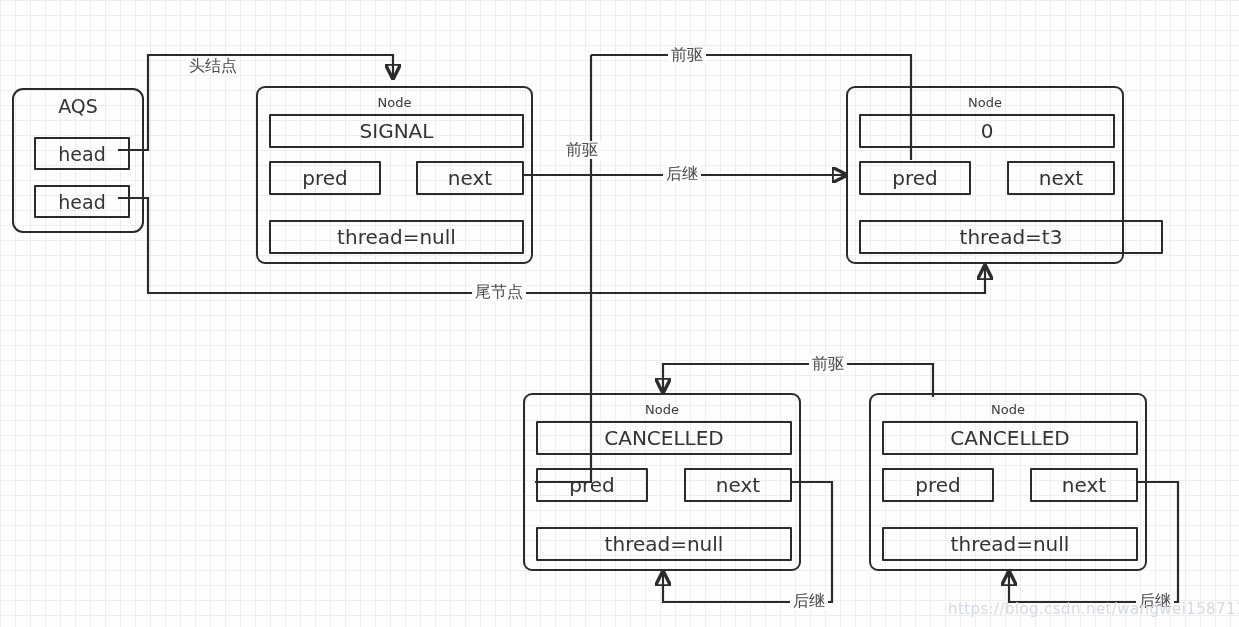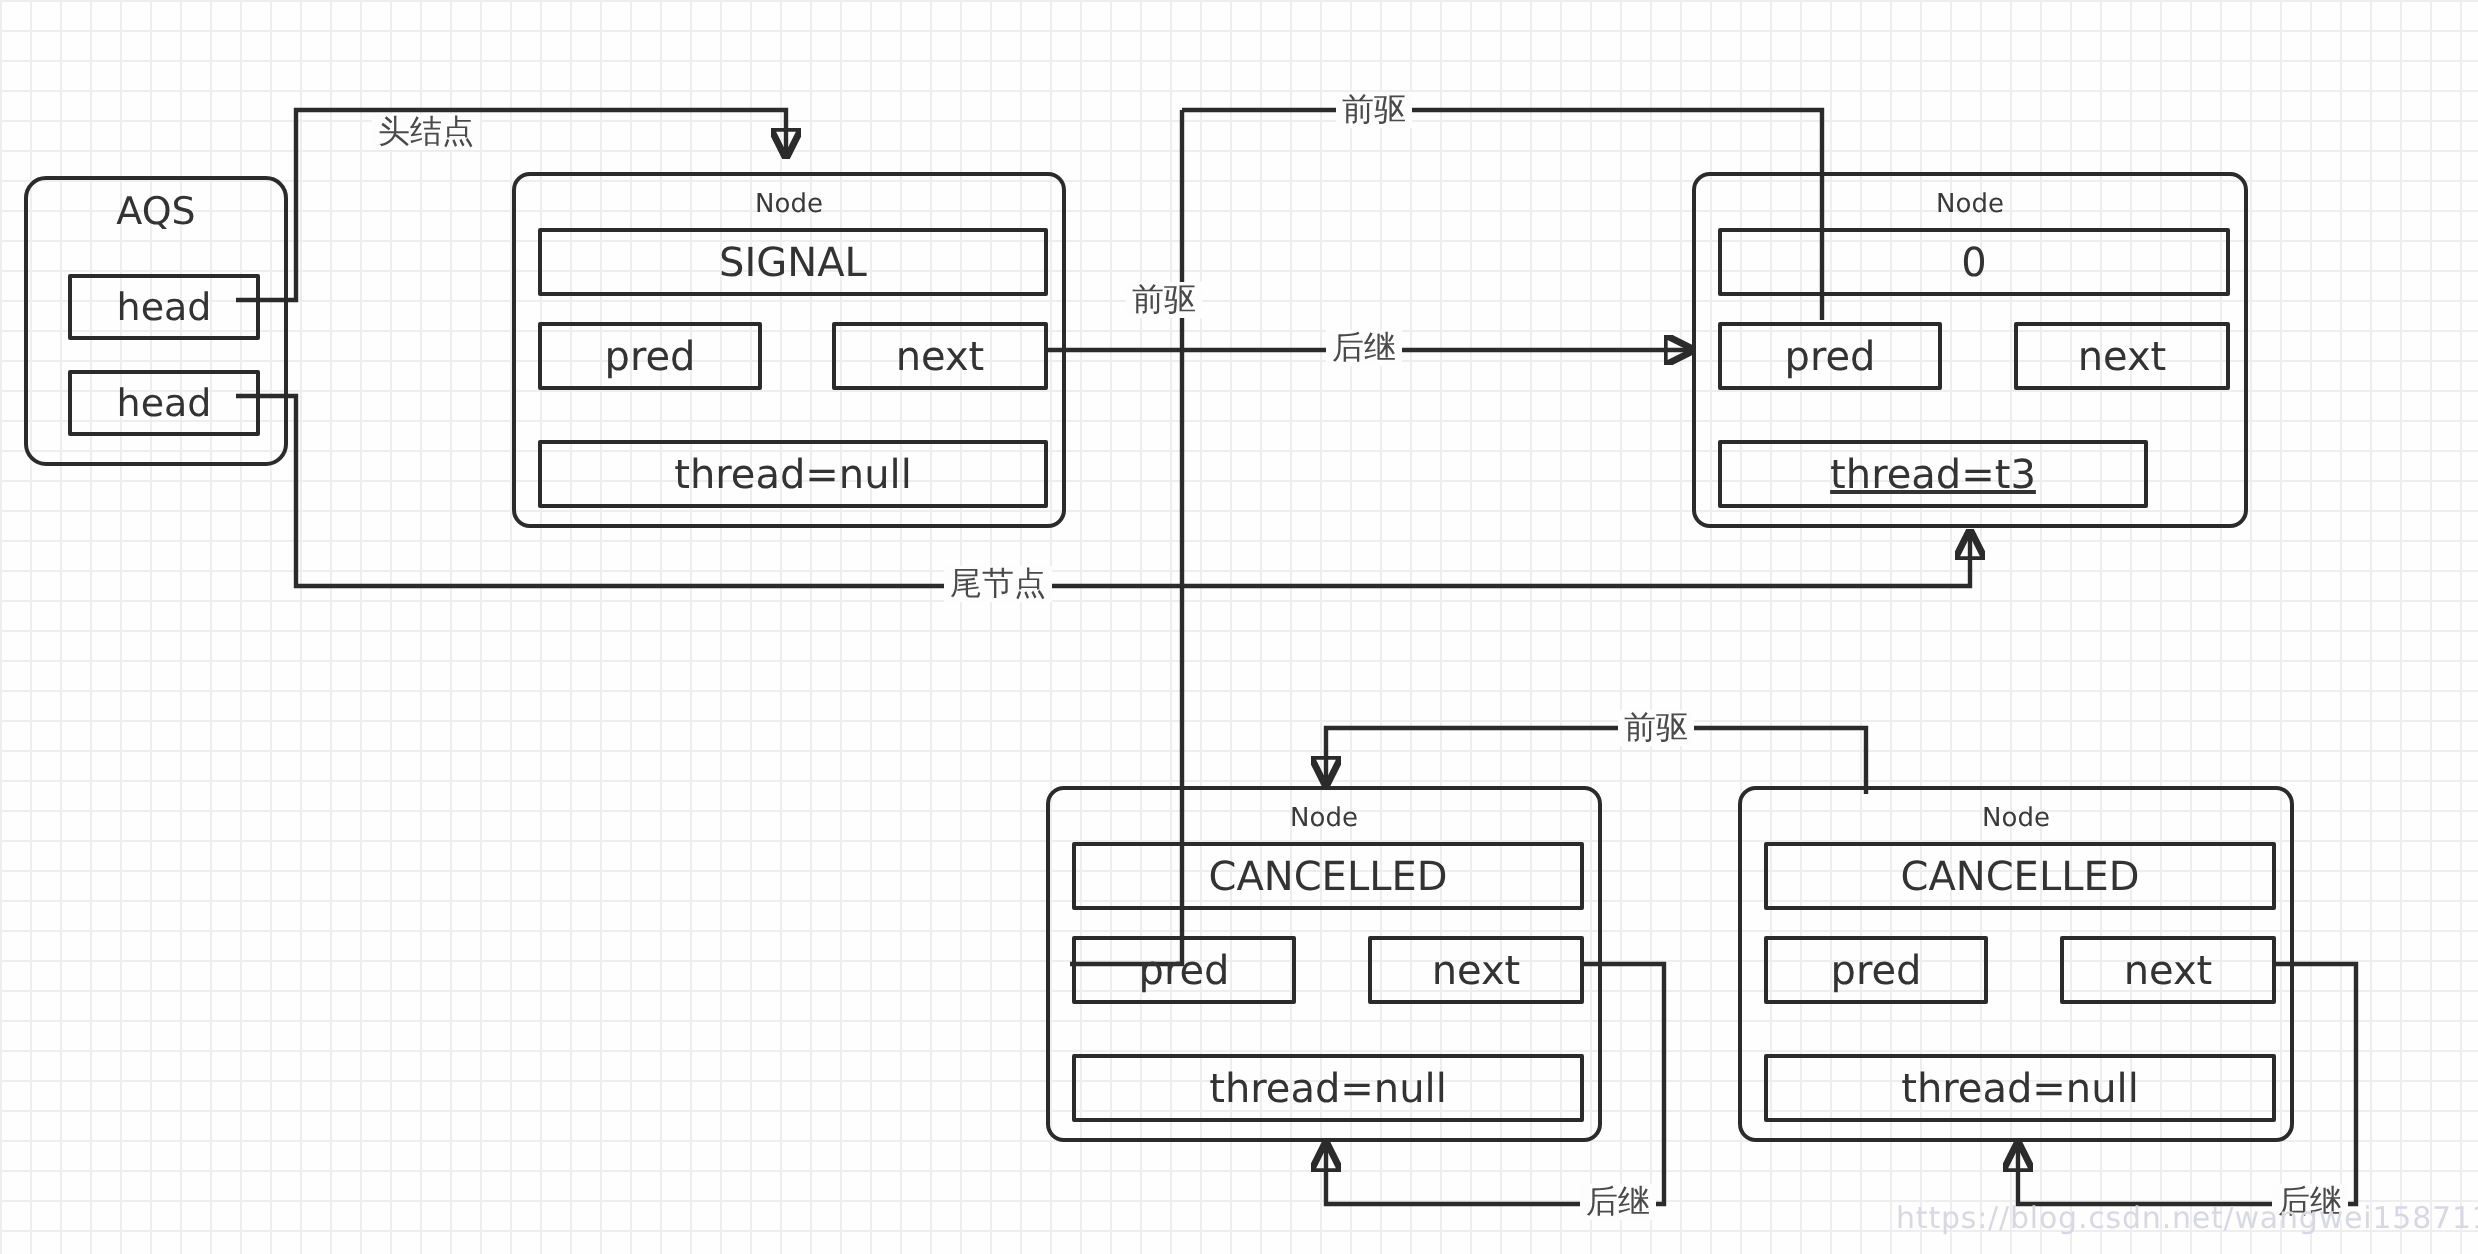--- a/index.html
+++ b/index.html
@@ -132,21 +132,21 @@
     <div class="title" style="top:6px;">Node</div>
     <div class="field f19" style="left:11px;top:26px;width:256px;height:34px;">
       <span>0</span>
     </div>
     <div class="field f19" style="left:11px;top:73px;width:112px;height:34px;">
       <span>pred</span>
     </div>
     <div class="field f19" style="left:159px;top:73px;width:108px;height:34px;">
       <span>next</span>
     </div>
-    <div class="field f19" style="left:11px;top:132px;width:215px;height:34px;text-decoration:underline;">
+    <div class="field f19" style="left:11px;top:132px;width:304px;height:34px;">
       <span>thread=t3</span>
     </div>
   </div>
 
   <div class="box node" style="left:523px;top:393px;width:278px;height:178px;">
     <div class="title" style="top:6px;">Node</div>
     <div class="field f19" style="left:11px;top:26px;width:256px;height:34px;">
       <span>CANCELLED</span>
     </div>
     <div class="field f19" style="left:11px;top:73px;width:112px;height:34px;">

